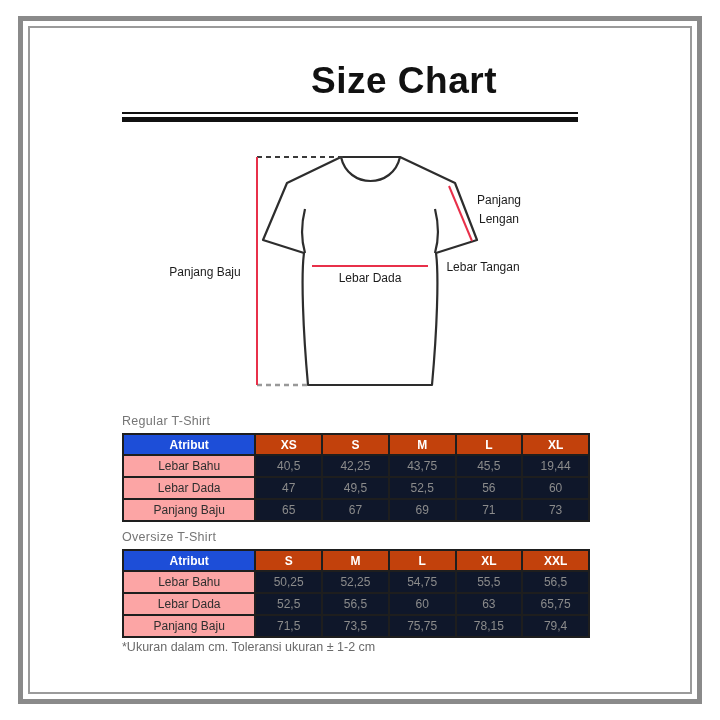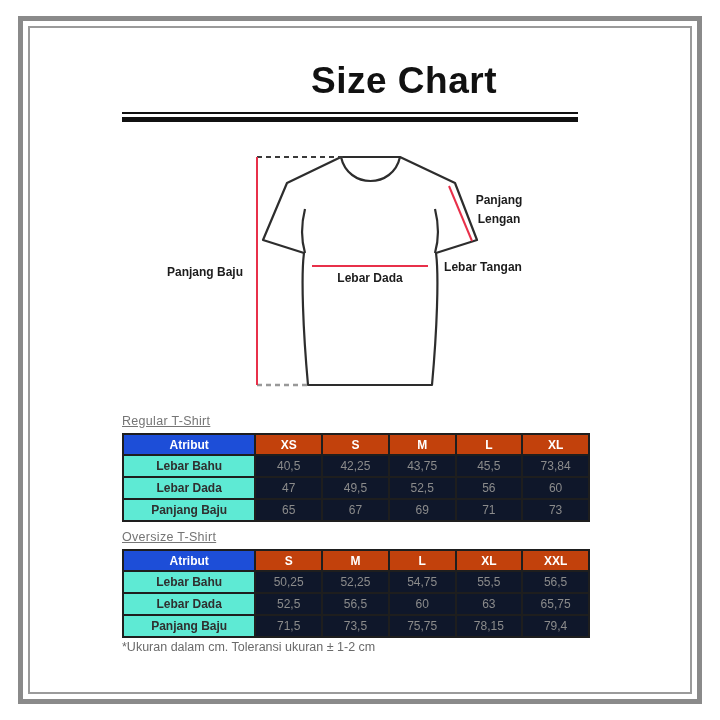--- a/index.html
+++ b/index.html
@@ -22,47 +22,47 @@
     font-size:37px;font-weight:bold;color:#111;letter-spacing:.5px;padding-left:44px;
   }
   .title-rule{position:absolute;left:122px;top:112px;width:456px;}
   .title-rule .thin{height:2px;background:#111;}
   .title-rule .gap{height:3px;}
   .title-rule .thick{height:5px;background:#111;}
   
   .diagram{position:absolute;left:30px;top:145px;width:660px;height:255px;}
   .diagram svg{position:absolute;left:0;top:0;}
   .d-label{
-    position:absolute;font-size:12px;font-weight:bold;color:#1c1c1c;
+    position:absolute;font-size:12px;font-weight:normal;color:#1c1c1c;
     text-align:center;line-height:15px;
   }
   .lbl-panjang-baju{left:128px;top:120px;width:94px;}
   .lbl-lebar-dada{left:298px;top:126px;width:84px;}
   .lbl-panjang-lengan{left:427px;top:46px;width:84px;line-height:19px;}
   .lbl-lebar-tangan{left:406px;top:115px;width:94px;}
   
   .section-label{
-    position:absolute;left:122px;font-size:12.5px;color:#757575;letter-spacing:.3px;text-decoration:underline;
+    position:absolute;left:122px;font-size:12.5px;color:#757575;letter-spacing:.3px;
   }
   .lbl-regular{top:414px;}
   .lbl-oversize{top:530px;}
   table.size-table{
     position:absolute;left:122px;width:468px;border-collapse:collapse;
     table-layout:fixed;font-size:12px;
   }
   .tbl-regular{top:433px;}
   .tbl-oversize{top:549px;}
   .size-table th,.size-table td{
     border:2px solid #1e1e1e;text-align:center;padding:0;
   }
   .size-table th{height:19px;color:#ffffff;font-weight:bold;}
   .size-table td{height:20px;}
   .size-table .attr-head{background:#1d4ed8;width:28.7%;}
   .size-table .size-head{background:#c2410c;width:14.26%;}
-  .size-table .attr-cell{background:#5eead4;color:#2f2f2f;font-weight:bold;}
+  .size-table .attr-cell{background:#fca5a5;color:#2f2f2f;font-weight:normal;}
   .size-table .val-cell{background:#0f172a;color:#8b8b8b;}
   .footnote{
     position:absolute;left:122px;top:640px;font-size:12.5px;color:#6a6a6a;
   }
 </style>
 </head>
 <body>
 
 <div class="frame-outer"></div>
 <div class="frame-inner"></div>
@@ -118,21 +118,21 @@
         <th class="size-head">XL</th>
       </tr>
     </thead>
   <tbody>
       <tr>
         <td class="attr-cell">Lebar Bahu</td>
         <td class="val-cell">40,5</td>
         <td class="val-cell">42,25</td>
         <td class="val-cell">43,75</td>
         <td class="val-cell">45,5</td>
-        <td class="val-cell">73,84</td>
+        <td class="val-cell">19,44</td>
       </tr>
       <tr>
         <td class="attr-cell">Lebar Dada</td>
         <td class="val-cell">47</td>
         <td class="val-cell">49,5</td>
         <td class="val-cell">52,5</td>
         <td class="val-cell">56</td>
         <td class="val-cell">60</td>
       </tr>
       <tr>

